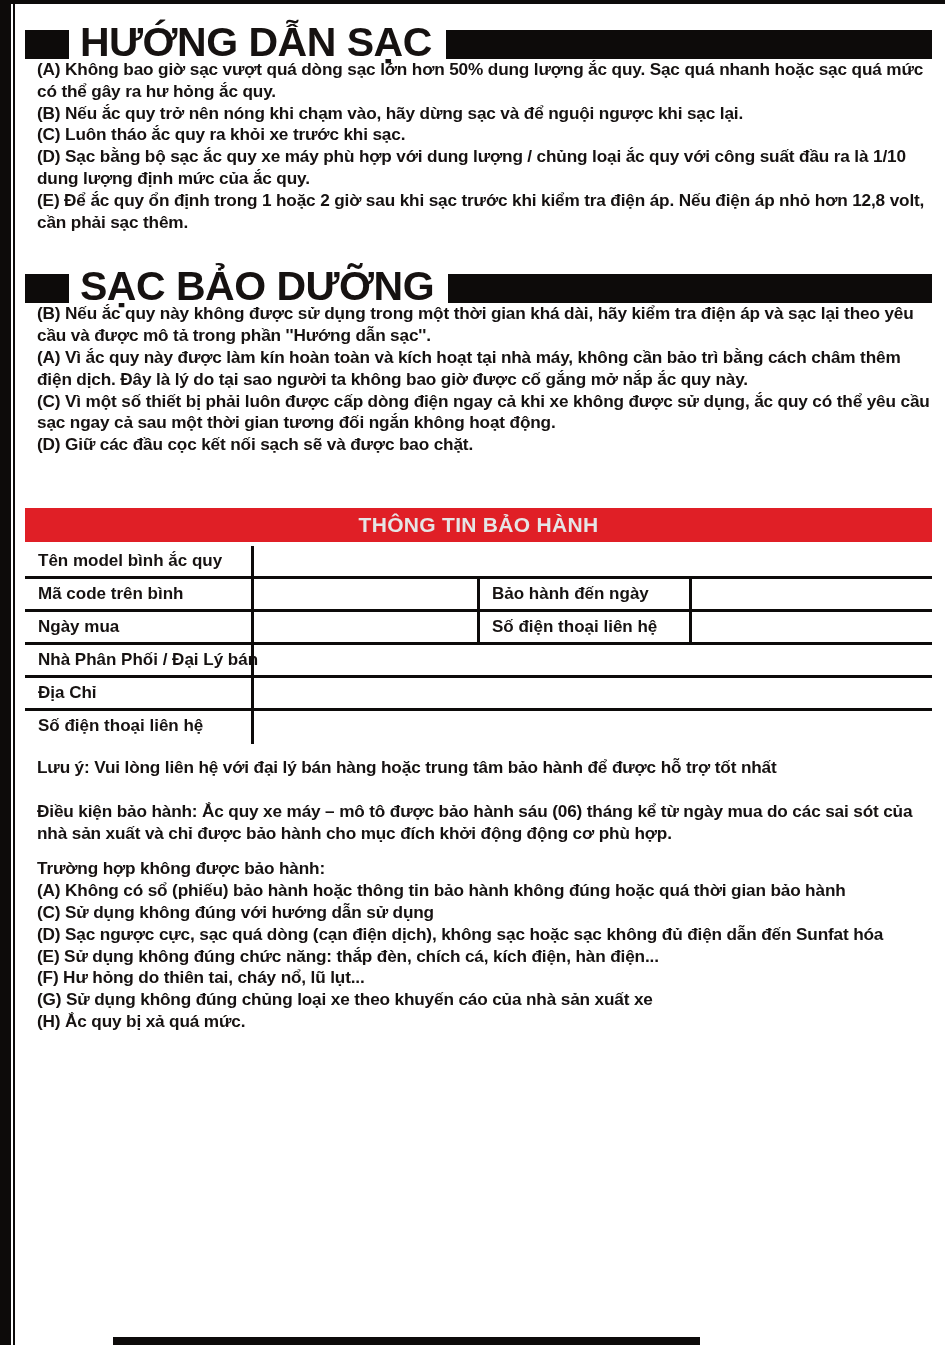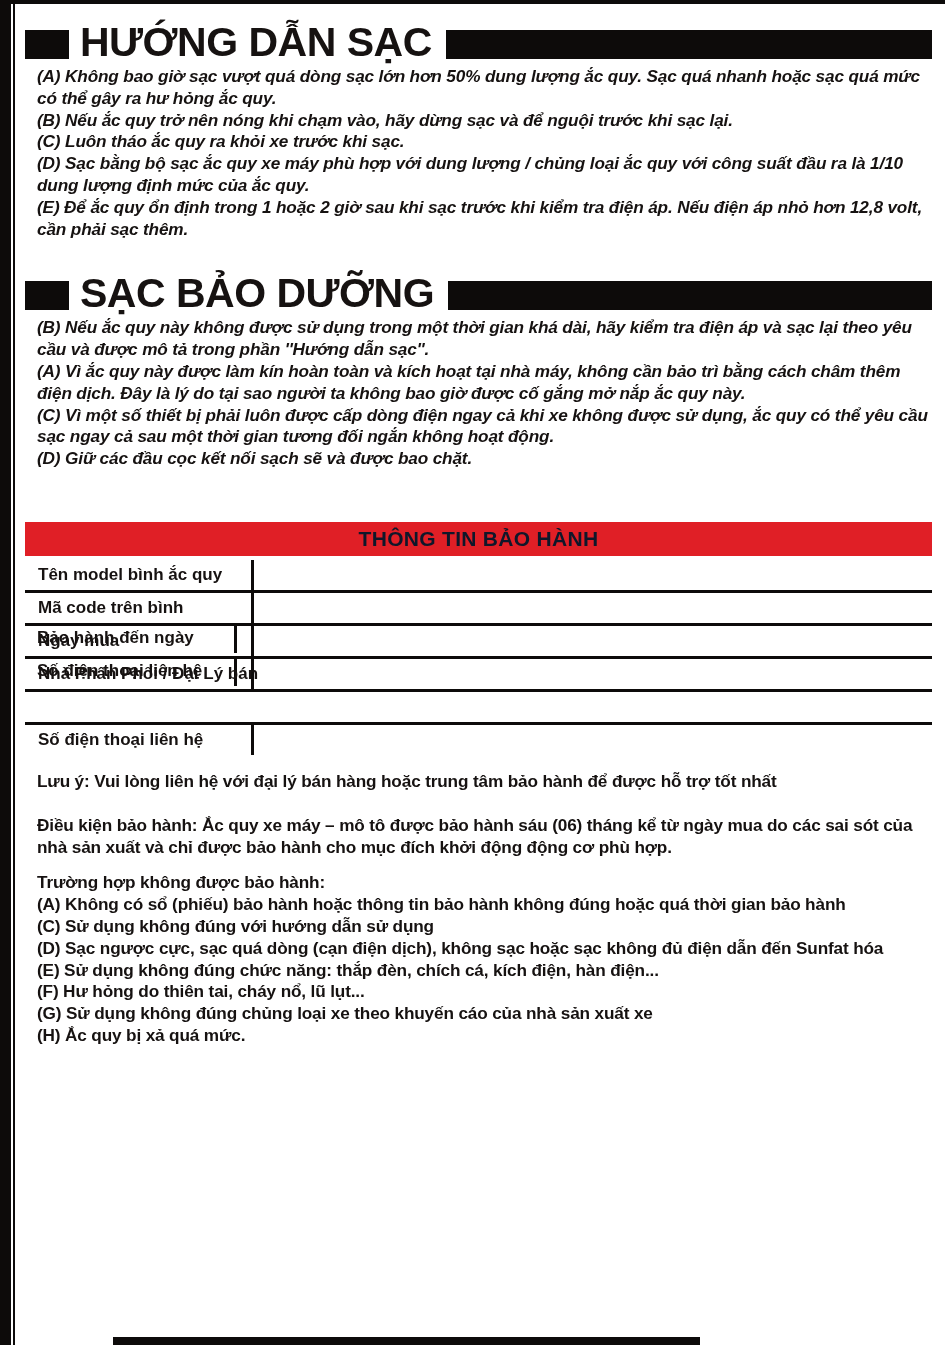--- a/index.html
+++ b/index.html
@@ -15,31 +15,31 @@
   .content { position:absolute; left:25px; top:4px; width:907px; }
 
   .sec-header { display:flex; align-items:flex-end; height:34px; }
   .sec-header.first  { margin-top:21px; }
   .sec-header.second { margin-top:36px; }
   .sec-square { width:44px; height:29px; background:#0d0b0a; flex:none; }
   .sec-title  { font-size:41px; font-weight:800; line-height:34px; margin:0 14px 0 11px;
                 white-space:nowrap; letter-spacing:-0.5px; }
   .sec-fill   { flex:1; height:29px; background:#0d0b0a; }
 
-  .paras { margin-top:7px; padding-left:12px; padding-right:2px;font-style:italic; }
+  .paras { padding-left:12px; padding-right:2px; }
   .paras p, .note, .excl p, .excl-title {
     margin:0; font-size:17.2px; line-height:21.8px; font-weight:700; letter-spacing:-0.15px;
   }
 
   .wtable { margin-top:52px; }
-  .wtable-head { height:34px; background:#e01f26; color:#0f172a; display:flex;
+  .wtable-head { height:34px; background:#e01f26; color:#e5e5e5; display:flex;
                  align-items:center; justify-content:center;
                  font-size:21px; font-weight:800; letter-spacing:0.3px; }
   .rows { margin-top:4px; }
-  .t-row { display:flex; height:30px; border-bottom:3px solid #0d0b0a;flex-direction:column; }
+  .t-row { display:flex; height:30px; border-bottom:3px solid #0d0b0a; }
   .t-row.last { border-bottom:none; height:33px; }
   .cell-label { width:229px; flex:none; border-right:3px solid #0d0b0a; box-sizing:border-box;
                 font-weight:700; font-size:17px; line-height:30px; padding-left:13px; white-space:nowrap; }
   .cell-mid   { width:226px; flex:none; border-right:3px solid #0d0b0a; box-sizing:border-box; }
   .cell-label2{ width:212px; flex:none; border-right:3px solid #0d0b0a; box-sizing:border-box;
                 font-weight:700; font-size:17px; line-height:30px; padding-left:12px; white-space:nowrap; }
   .cell-rest  { flex:1; }
 
   .note1 { margin-top:13px; padding-left:12px; }
   .note2 { margin-top:22px; padding-left:12px; }
@@ -55,21 +55,21 @@
 
 <div class="content">
 
   <div class="sec-header first">
     <div class="sec-square"></div>
     <div class="sec-title">HƯỚNG DẪN SẠC</div>
     <div class="sec-fill"></div>
   </div>
   <div class="paras">
     <p>(A) Không bao giờ sạc vượt quá dòng sạc lớn hơn 50% dung lượng ắc quy. Sạc quá nhanh hoặc sạc quá mức có thể gây ra hư hỏng ắc quy.</p>
-    <p>(B) Nếu ắc quy trở nên nóng khi chạm vào, hãy dừng sạc và để nguội trước khi sạc lại.</p>
+    <p>(B) Nếu ắc quy trở nên nóng khi chạm vào, hãy dừng sạc và để nguội ngược khi sạc lại.</p>
     <p>(C) Luôn tháo ắc quy ra khỏi xe trước khi sạc.</p>
     <p>(D) Sạc bằng bộ sạc ắc quy xe máy phù hợp với dung lượng / chủng loại ắc quy với công suất đầu ra là 1/10 dung lượng định mức của ắc quy.</p>
     <p>(E) Để ắc quy ổn định trong 1 hoặc 2 giờ sau khi sạc trước khi kiểm tra điện áp. Nếu điện áp nhỏ hơn 12,8 volt, cần phải sạc thêm.</p>
   </div>
 
   <div class="sec-header second">
     <div class="sec-square"></div>
     <div class="sec-title">SẠC BẢO DƯỠNG</div>
     <div class="sec-fill"></div>
   </div>
@@ -103,20 +103,21 @@
         <div class="cell-rest"></div>
       </div>
 
 
       <div class="t-row">
         <div class="cell-label">Nhà Phân Phối / Đại Lý bán</div>
         <div class="cell-rest"></div>
       </div>
 
       <div class="t-row">
+        <div class="cell-label">Địa Chỉ</div>
         <div class="cell-rest"></div>
       </div>
 
       <div class="t-row last">
         <div class="cell-label">Số điện thoại liên hệ</div>
         <div class="cell-rest"></div>
       </div>
 
     </div>
   </div>

